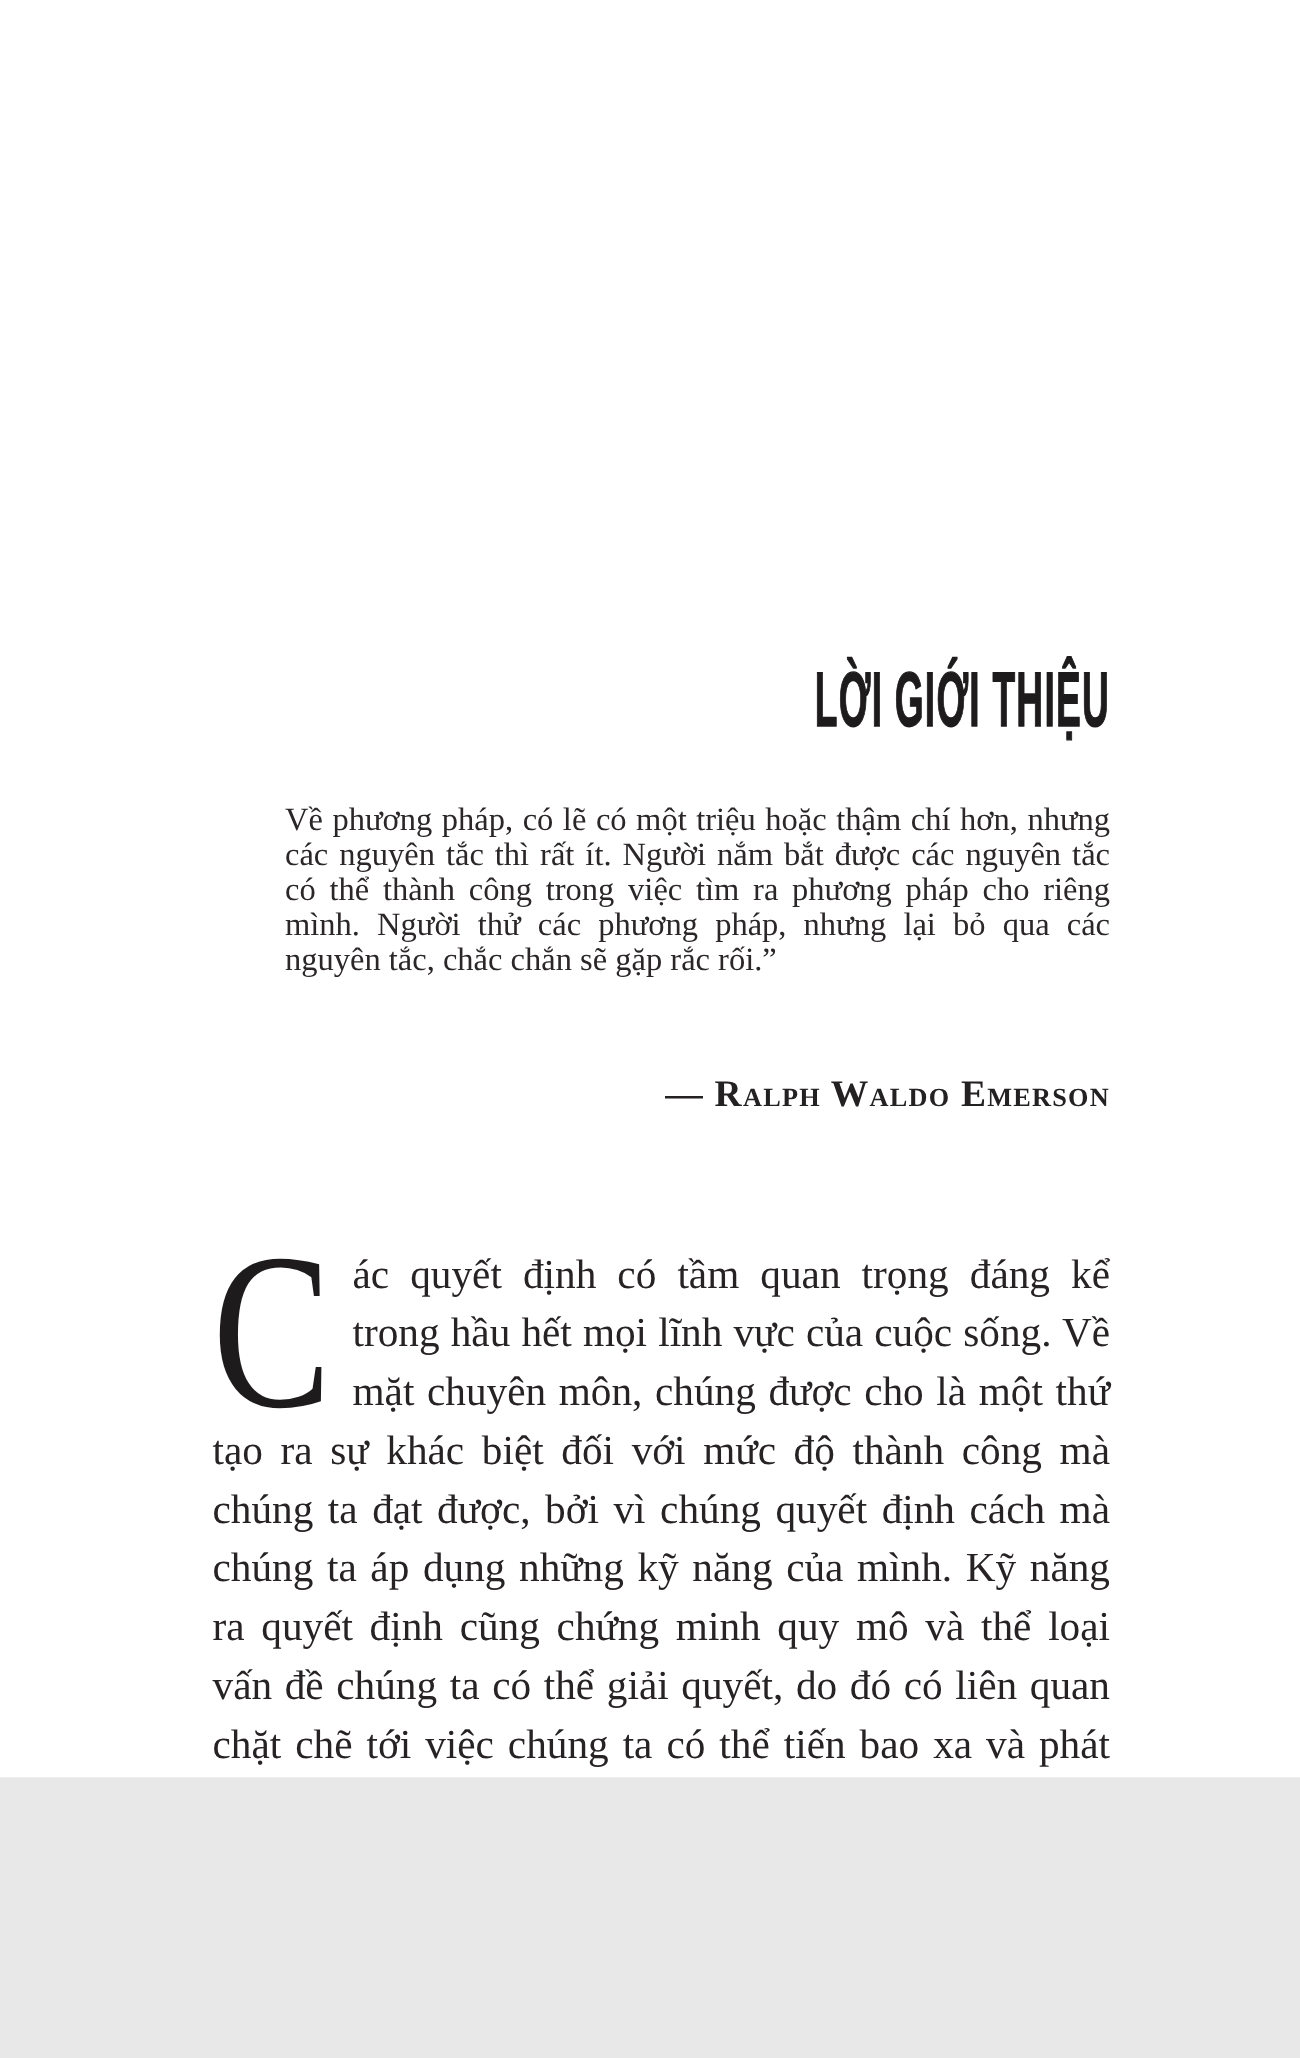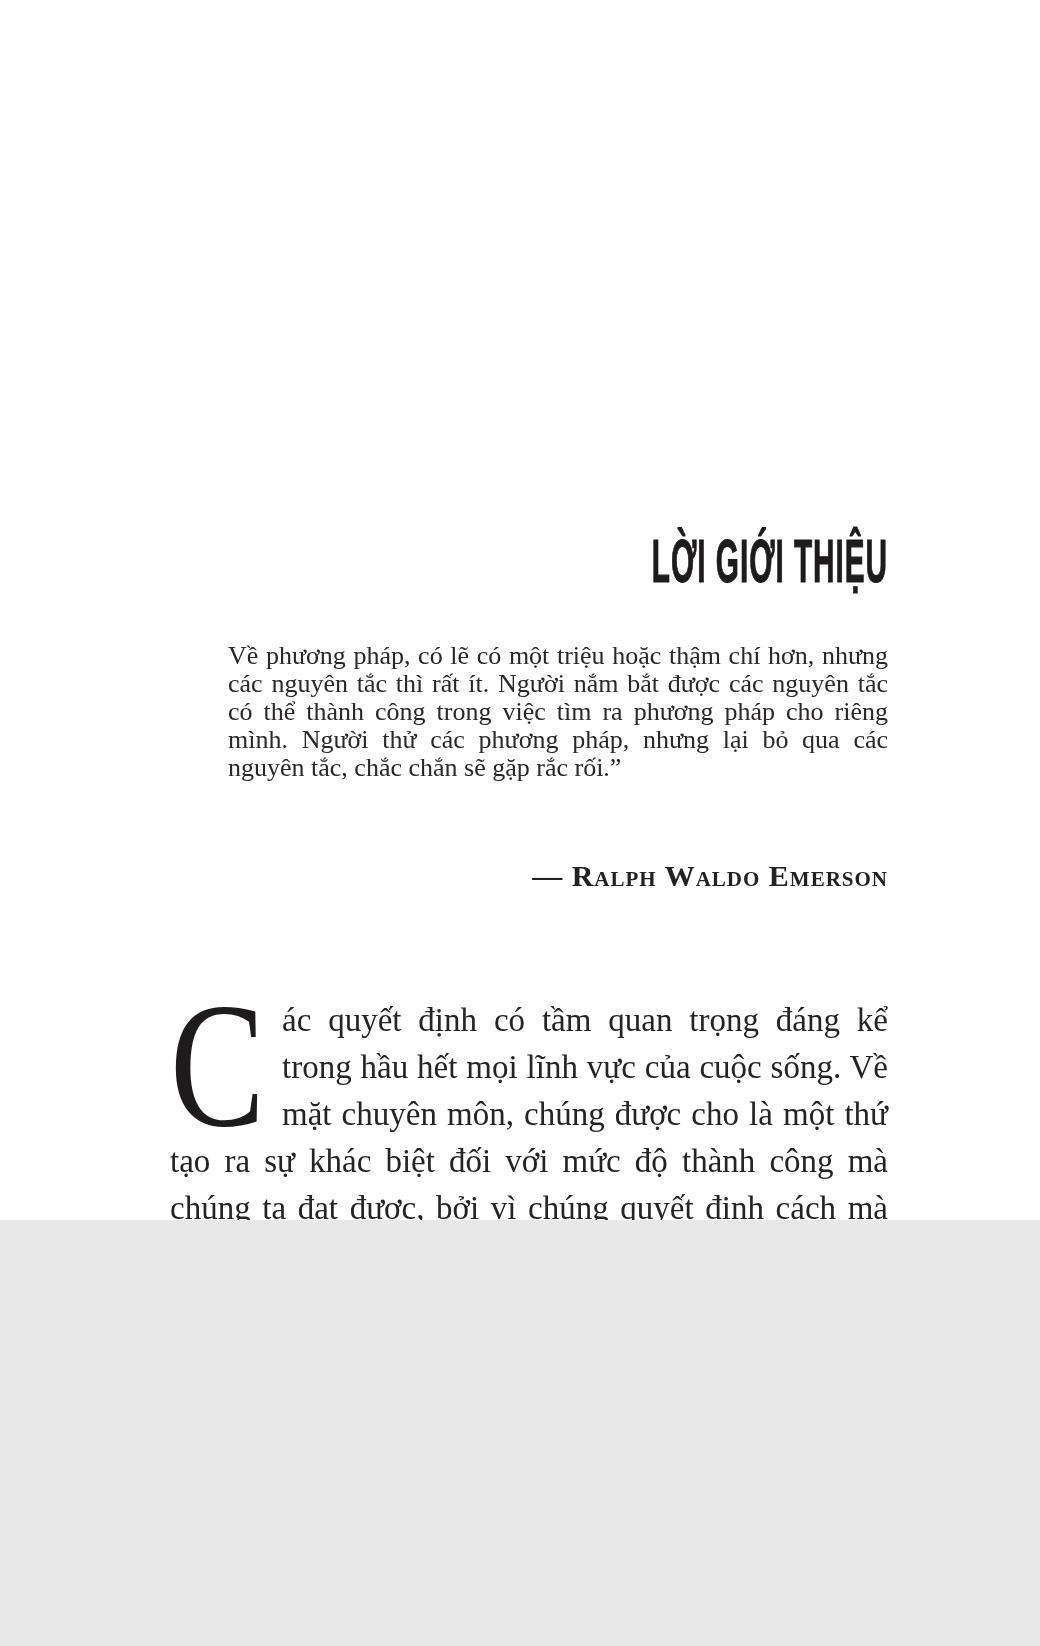--- a/index.html
+++ b/index.html
@@ -1,18 +1,18 @@
 <!DOCTYPE html>
 <html><head>
 <meta charset="utf-8">
 <style>
   html,body{margin:0;padding:0;background:#e8e8e8;}
   .page{
     position:relative;
-    width:1040px;height:1220px;
+    width:1040px;height:1422px;
     background:#ffffff;
     overflow:hidden;
     font-family:"Liberation Serif", serif;
     color:#262223;
   }
   .chapter-title{
     position:absolute;
     top:488px;right:152px;
     font-family:"Liberation Sans", sans-serif;
     font-weight:700;

